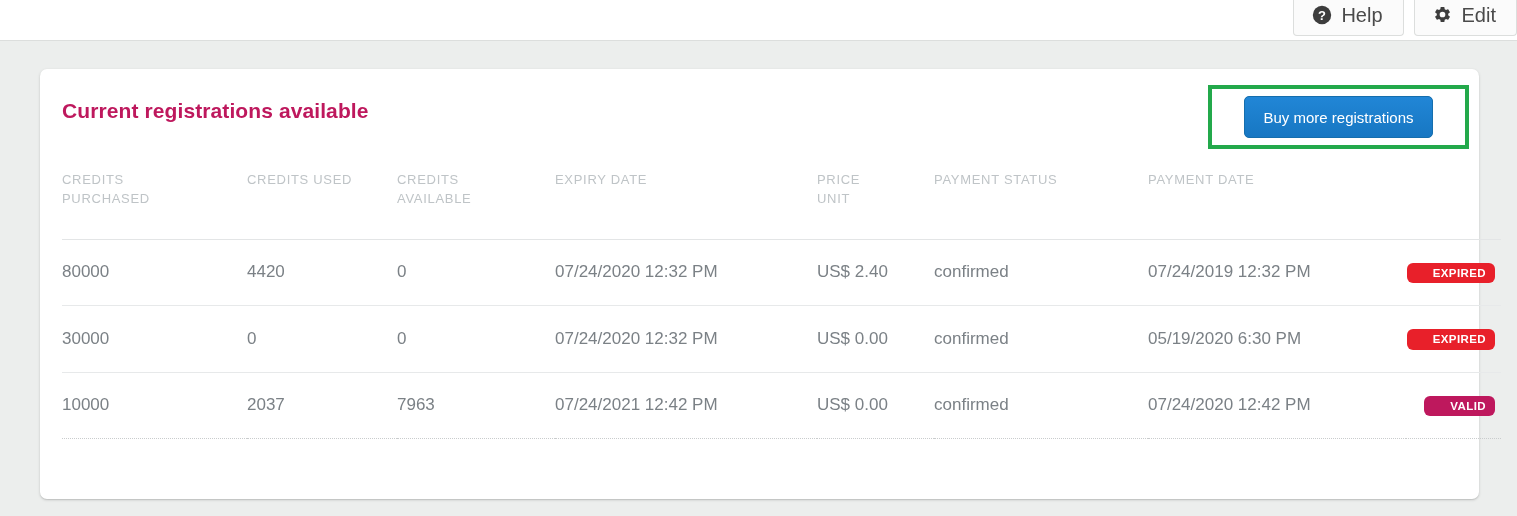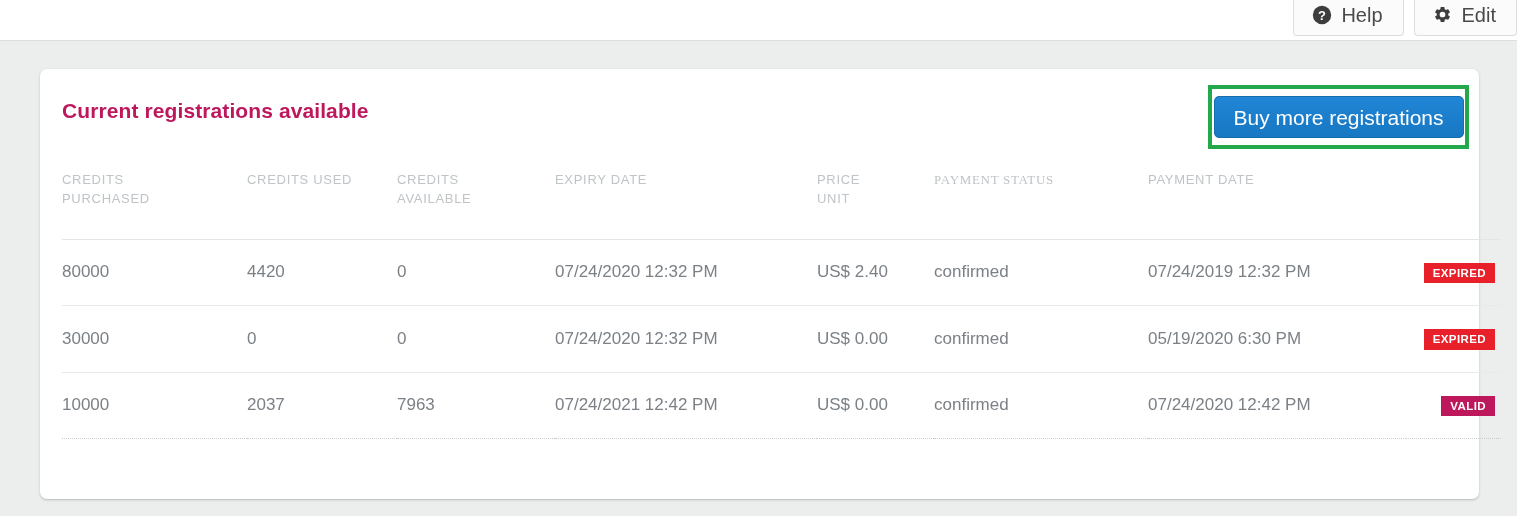--- a/index.html
+++ b/index.html
@@ -100,29 +100,29 @@
     width: 261px;
     height: 64px;
     border: 4px solid #23a94b;
     background: #ffffff;
     display: flex;
     align-items: center;
     justify-content: center;
   }
 
   .buy-btn {
-    width: 250px;
+    width: 189px;
     height: 42px;
     background: #1b7dcc;
     background-image: linear-gradient(to bottom, #2186d6 0%, #1777c2 100%);
     border: 1px solid #156ead;
     border-radius: 5px;
     color: #ffffff;
     font-family: "Liberation Sans", sans-serif;
-    font-size: 21px;
+    font-size: 15px;
     font-weight: 400;
     line-height: 1;
     cursor: pointer;
     white-space: nowrap;
   }
 
   
   .tbl-wrap { padding: 0 22px; }
 
   table.credits {
@@ -157,32 +157,32 @@
   table.credits tr:last-child td {
     border-bottom: 1px dotted #c9cccd;
   }
 
   
   .col-purchased { width: 185px; }
   .col-used      { width: 150px; }
   .col-avail     { width: 158px; }
   .col-expiry    { width: 262px; }
   .col-price     { width: 117px; }
-  .col-paystatus { width: 214px; font-family: Liberation Serif, serif; }
+  .col-paystatus { width: 214px; }
   .col-paydate   { width: 258px; }
   .col-badge     { width: 95px; }
 
   .th-two-line { white-space: pre-line; }
 
   td.badge-cell { text-align: right; padding-right: 2px; }
 
   .badge {
     display: inline-block;
-    padding: 5px 9px 4px 9px;
-    border-radius: 0;
+    padding: 5px 9px 4px 26px;
+    border-radius: 6px;
     font-size: 11.5px;
     font-weight: 700;
     letter-spacing: 0.4px;
     color: #ffffff;
     line-height: 1;
     text-transform: uppercase;
   }
   .badge-expired { background: #e8202a; }
   .badge-valid   { background: #be185d; }
 </style>

